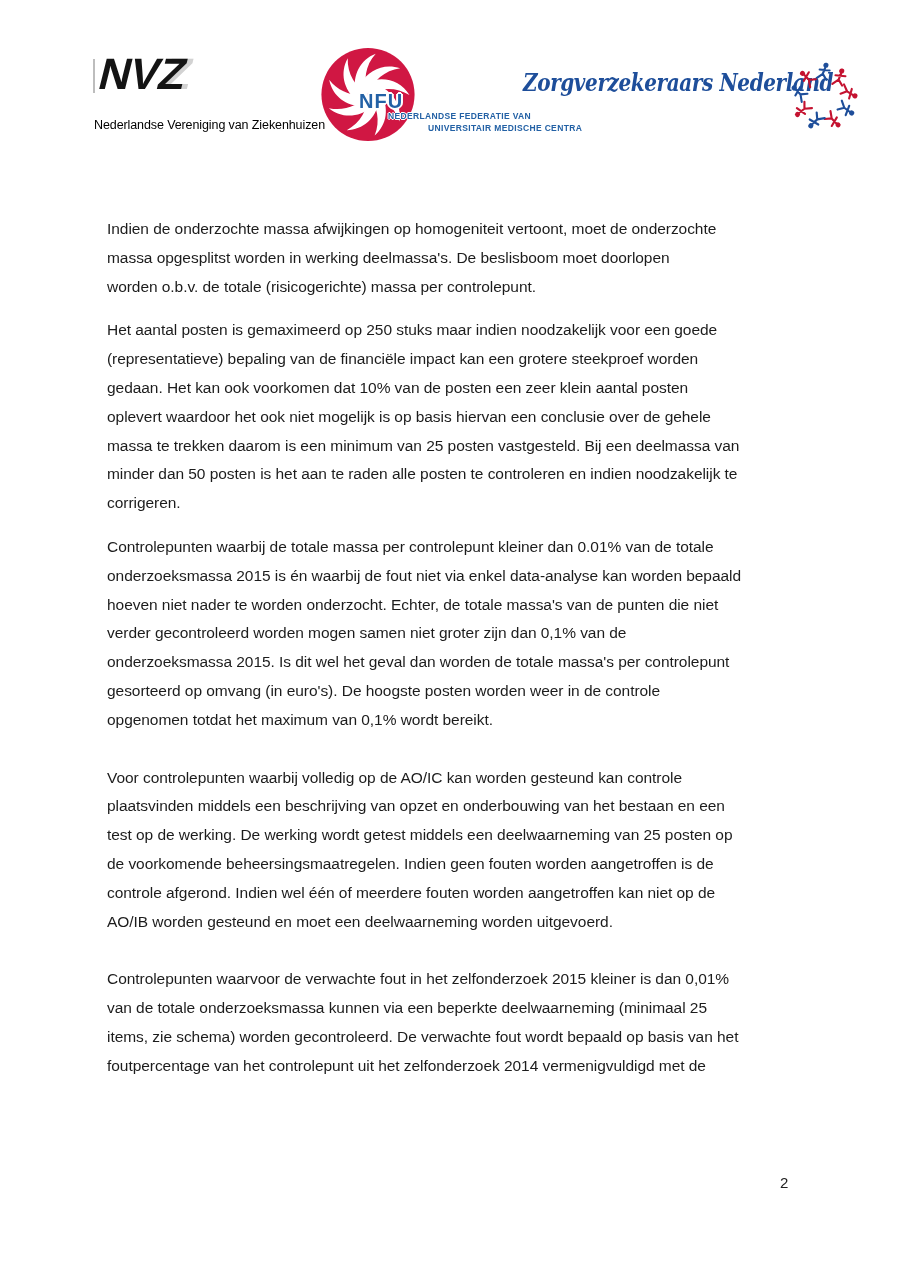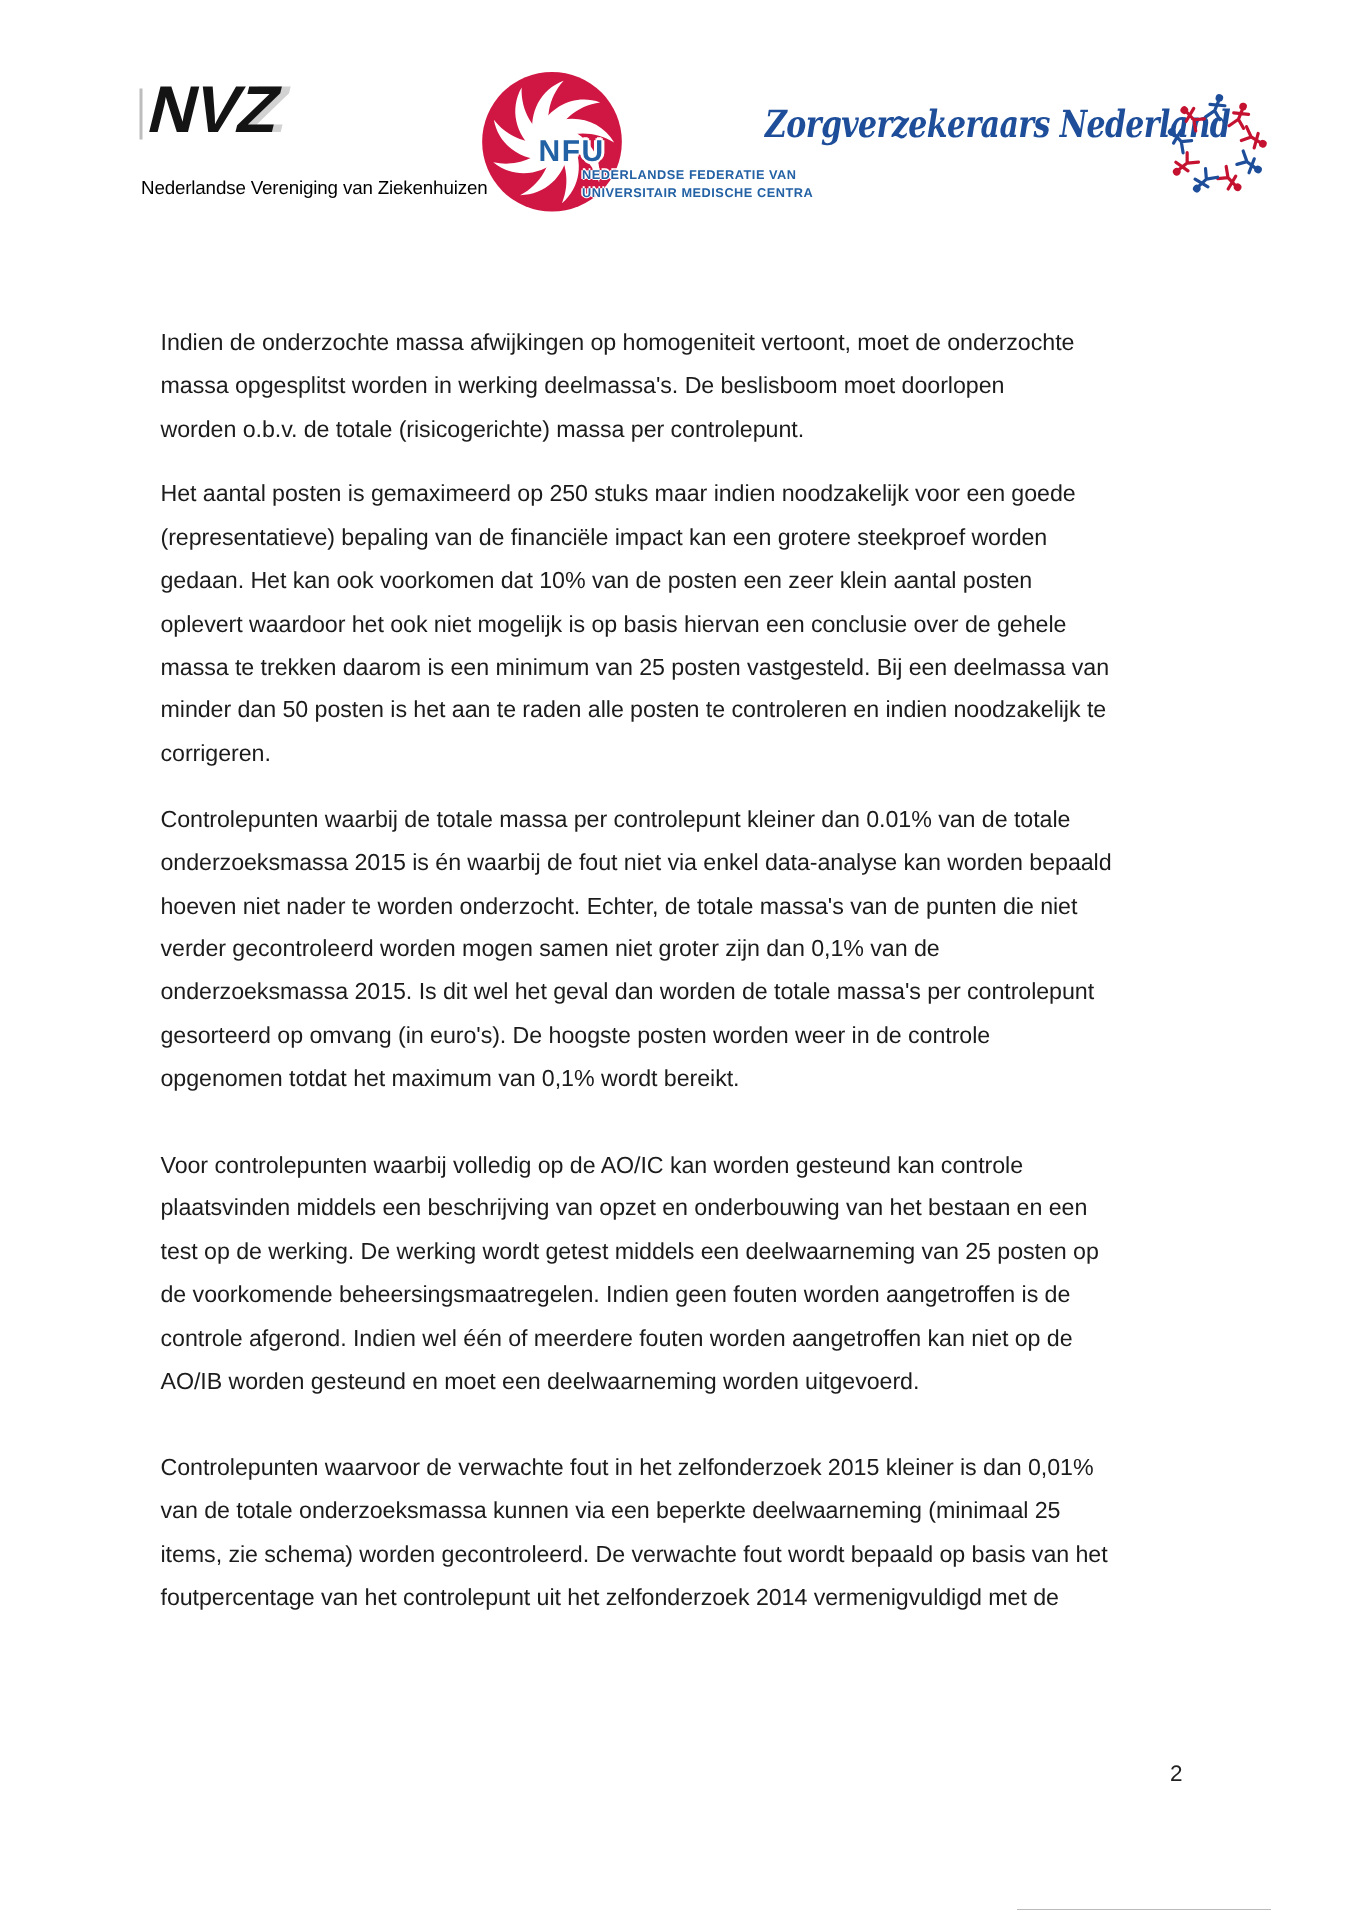--- a/index.html
+++ b/index.html
@@ -44,23 +44,23 @@
     text-shadow:-1px -1px 0 #fff,1px -1px 0 #fff,-1px 1px 0 #fff,1px 1px 0 #fff,
                 -2px 0 0 #fff,2px 0 0 #fff,0 -2px 0 #fff,0 2px 0 #fff;
   }
   .nfu-tag1,.nfu-tag2{
     position:absolute;left:70px;
     font-size:8.5px;font-weight:bold;color:#2361a5;letter-spacing:0.35px;
     white-space:nowrap;
     text-shadow:-1px 0 0 #fff,1px 0 0 #fff,0 -1px 0 #fff,0 1px 0 #fff;
   }
   .nfu-tag1{top:65px;}
-  .nfu-tag2{top:77px;}
+  .nfu-tag2{top:77px;margin-left:40px;}
 
-  .zn{position:absolute;left:508px;top:55px;width:360px;height:90px;}
+  .zn{position:absolute;left:521px;top:55px;width:360px;height:90px;}
   .zn-name{
     position:absolute;left:2px;top:13px;
     font-family:"DejaVu Serif", serif;
     font-style:italic;font-weight:bold;
     font-size:25px;color:#1e4e9a;letter-spacing:-0.5px;
     white-space:nowrap;
     transform:scaleX(0.8);transform-origin:left center;
   }
   .zn-emblem{position:absolute;left:262px;top:0;width:82px;height:84px;}
 

